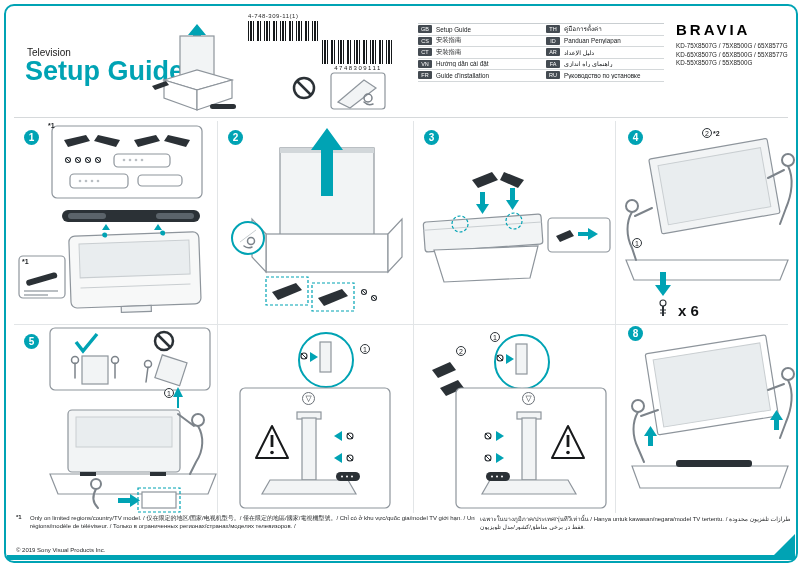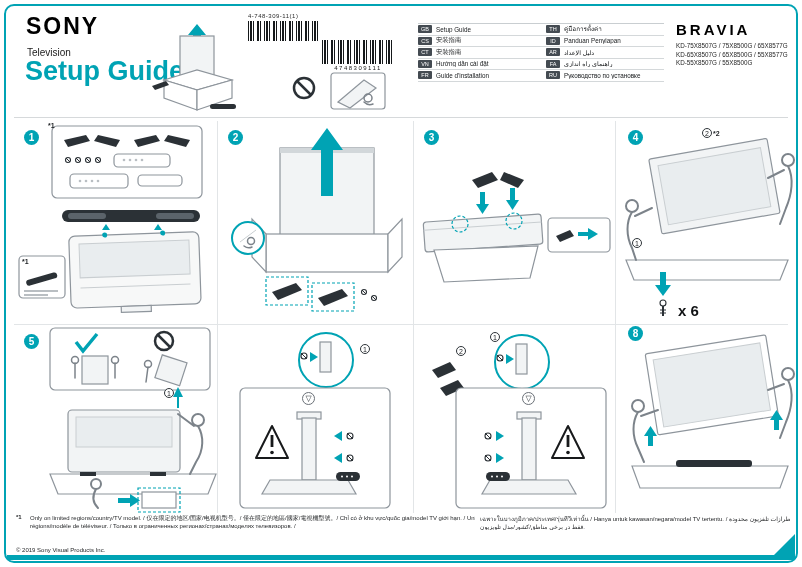--- a/index.html
+++ b/index.html
@@ -55,21 +55,20 @@
   
   .fn{position:absolute;font-size:6px;color:#26282a;white-space:nowrap;overflow:hidden}
   .copy{position:absolute;left:16px;top:547px;font-size:6px;color:#26282a}
 </style>
 </head>
 <body>
 
 <div class="page">
   <div class="frame"></div>
 
-  <div class="abs brand">SONY</div>
   <div class="abs subtitle">Television</div>
   <div class="abs title">Setup Guide</div>
 
   <svg class="abs" style="left:150px;top:22px" width="95" height="92" viewBox="0 0 95 92">
     <polygon class="acc" points="47,2 56,13 51,13 51,24 43,24 43,13 38,13"></polygon>
     <rect class="boxg" x="30" y="14" width="34" height="40"></rect>
     <polygon class="box" points="14,58 47,48 82,58 47,68"></polygon>
     <polygon class="box" points="14,58 14,76 47,88 47,68"></polygon>
     <polygon class="box" points="82,58 82,76 47,88 47,68"></polygon>
     <polygon class="dark" points="2,64 16,59 19,63 5,68"></polygon>

